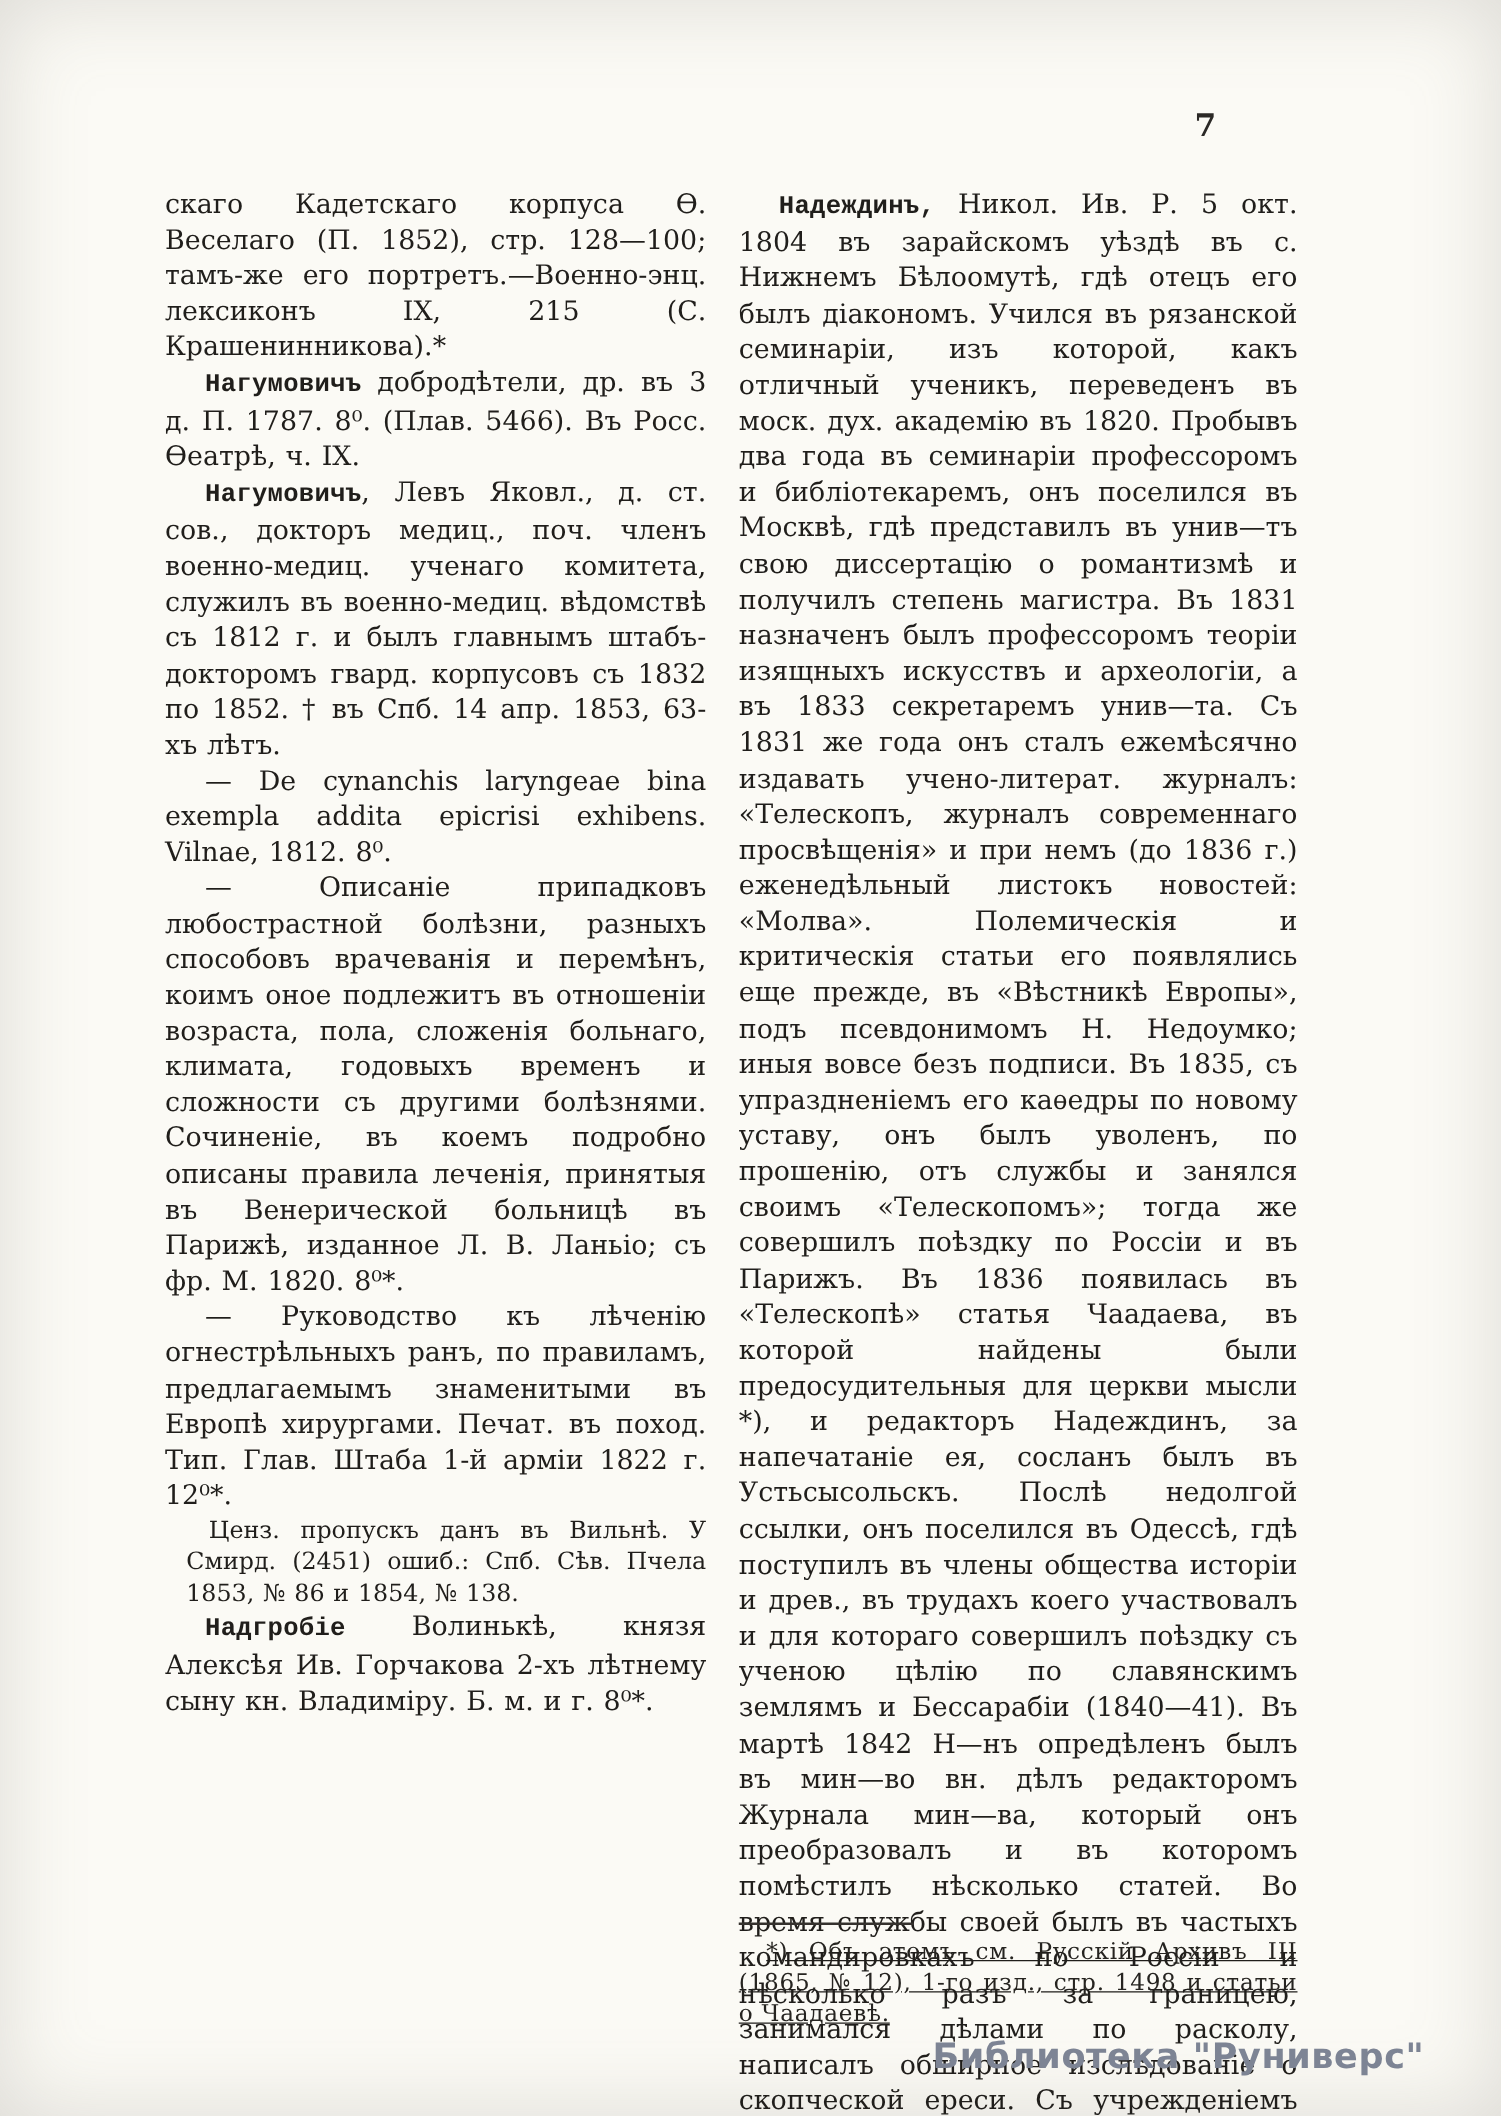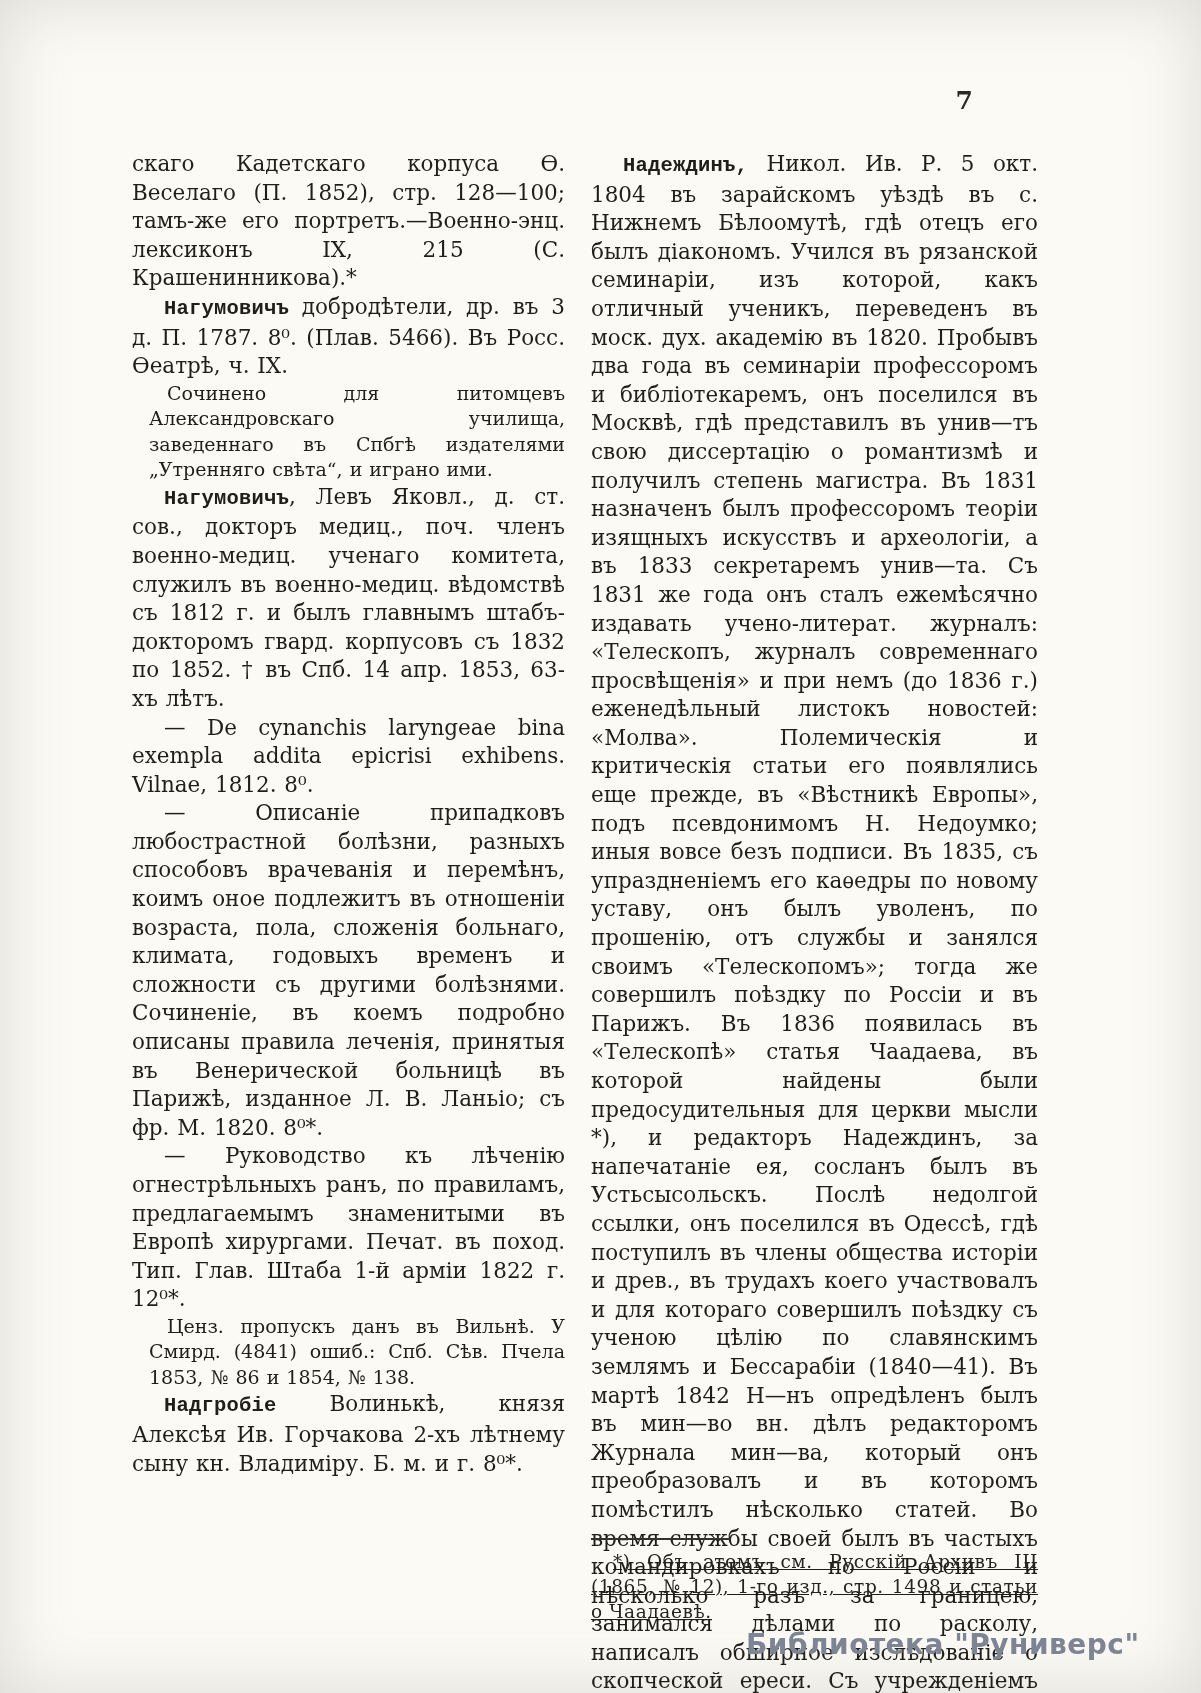--- a/index.html
+++ b/index.html
@@ -84,26 +84,25 @@
 
 <div class="page">
 
   <div class="header">
     <span class="page-number">7</span>
   </div>
 
   <div class="col col-left">
     <p class="para cont"><span>скаго Кадетскаго корпуса Ѳ. Веселаго (П. 1852), стр. 128—100; тамъ-же его портретъ.—Военно-энц. лексиконъ IX, 215 (С. Крашенинникова).*</span></p>
     <p class="para"><span class="lead">Нагумовичъ</span><span> добродѣтели, др. въ 3 д. П. 1787. 8⁰. (Плав. 5466). Въ Росс. Ѳеатрѣ, ч. IX.</span></p>
-    <p class="para small"><span>Сочинено для питомцевъ Александровскаго училища, заведеннаго въ Спбгѣ издателями „Утренняго свѣта“, и играно ими.</span></p>
     <p class="para"><span class="lead">Нагумовичъ</span><span>, Левъ Яковл., д. ст. сов., докторъ медиц., поч. членъ военно-медиц. ученаго комитета, служилъ въ военно-медиц. вѣдомствѣ съ 1812 г. и былъ главнымъ штабъ-докторомъ гвард. корпусовъ съ 1832 по 1852. † въ Спб. 14 апр. 1853, 63-хъ лѣтъ.</span></p>
     <p class="para"><span>— De cynanchis laryngeae bina exempla addita epicrisi exhibens. Vilnae, 1812. 8⁰.</span></p>
     <p class="para"><span>— Описаніе припадковъ любострастной болѣзни, разныхъ способовъ врачеванія и перемѣнъ, коимъ оное подлежитъ въ отношеніи возраста, пола, сложенія больнаго, климата, годовыхъ временъ и сложности съ другими болѣзнями. Сочиненіе, въ коемъ подробно описаны правила леченія, принятыя въ Венерической больницѣ въ Парижѣ, изданное Л. В. Ланьіо; съ фр. М. 1820. 8⁰*.</span></p>
     <p class="para"><span>— Руководство къ лѣченію огнестрѣльныхъ ранъ, по правиламъ, предлагаемымъ знаменитыми въ Европѣ хирургами. Печат. въ поход. Тип. Глав. Штаба 1-й арміи 1822 г. 12⁰*.</span></p>
-    <p class="para small"><span>Ценз. пропускъ данъ въ Вильнѣ. У Смирд. (4841) ошиб.: Спб. Сѣв. Пчела 1853, № 86 и 1854, № 138.</span></p>
+    <p class="para small"><span>Ценз. пропускъ данъ въ Вильнѣ. У Смирд. (2451) ошиб.: Спб. Сѣв. Пчела 1853, № 86 и 1854, № 138.</span></p>
     <p class="para"><span class="lead">Надгробіе</span><span> Волинькѣ, князя Алексѣя Ив. Горчакова 2-хъ лѣтнему сыну кн. Владиміру. Б. м. и г. 8⁰*.</span></p>
 
   </div>
 
   <div class="col col-right">
     <p class="para"><span class="lead">Надеждинъ,</span><span> Никол. Ив. Р. 5 окт. 1804 въ зарайскомъ уѣздѣ въ с. Нижнемъ Бѣлоомутѣ, гдѣ отецъ его былъ діакономъ. Учился въ рязанской семинаріи, изъ которой, какъ отличный ученикъ, переведенъ въ моск. дух. академію въ 1820. Пробывъ два года въ семинаріи профессоромъ и библіотекаремъ, онъ поселился въ Москвѣ, гдѣ представилъ въ унив—тъ свою диссертацію о романтизмѣ и получилъ степень магистра. Въ 1831 назначенъ былъ профессоромъ теоріи изящныхъ искусствъ и археологіи, а въ 1833 секретаремъ унив—та. Съ 1831 же года онъ сталъ ежемѣсячно издавать учено-литерат. журналъ: «Телескопъ, журналъ современнаго просвѣщенія» и при немъ (до 1836 г.) еженедѣльный листокъ новостей: «Молва». Полемическія и критическія статьи его появлялись еще прежде, въ «Вѣстникѣ Европы», подъ псевдонимомъ Н. Недоумко; иныя вовсе безъ подписи. Въ 1835, съ упраздненіемъ его каѳедры по новому уставу, онъ былъ уволенъ, по прошенію, отъ службы и занялся своимъ «Телескопомъ»; тогда же совершилъ поѣздку по Россіи и въ Парижъ. Въ 1836 появилась въ «Телескопѣ» статья Чаадаева, въ которой найдены были предосудительныя для церкви мысли *), и редакторъ Надеждинъ, за напечатаніе ея, сосланъ былъ въ Устьсысольскъ. Послѣ недолгой ссылки, онъ поселился въ Одессѣ, гдѣ поступилъ въ члены общества исторіи и древ., въ трудахъ коего участвовалъ и для котораго совершилъ поѣздку съ ученою цѣлію по славянскимъ землямъ и Бессарабіи (1840—41). Въ мартѣ 1842 Н—нъ опредѣленъ былъ въ мин—во вн. дѣлъ редакторомъ Журнала мин—ва, который онъ преобразовалъ и въ которомъ помѣстилъ нѣсколько статей. Во время службы своей былъ въ частыхъ командировкахъ по Россіи и нѣсколько разъ за границею, занимался дѣлами по расколу, написалъ обширное изслѣдованіе о скопческой ереси. Съ учрежденіемъ въ 1846 географ. общества, онъ принялъ дѣятельное въ немъ участіе, редактировалъ «Географическія Извѣстія» (1848), предсѣдательствовалъ въ отдѣлѣ этнографіи и основалъ «Этнографическій Сборникъ». Въ 1853 его поразилъ параличъ, отъ котораго онъ не могъ уже оправиться и сконч.</span></p>
   </div>
 
   <div class="footnote-block">
     <div class="footnote-rule"></div>

